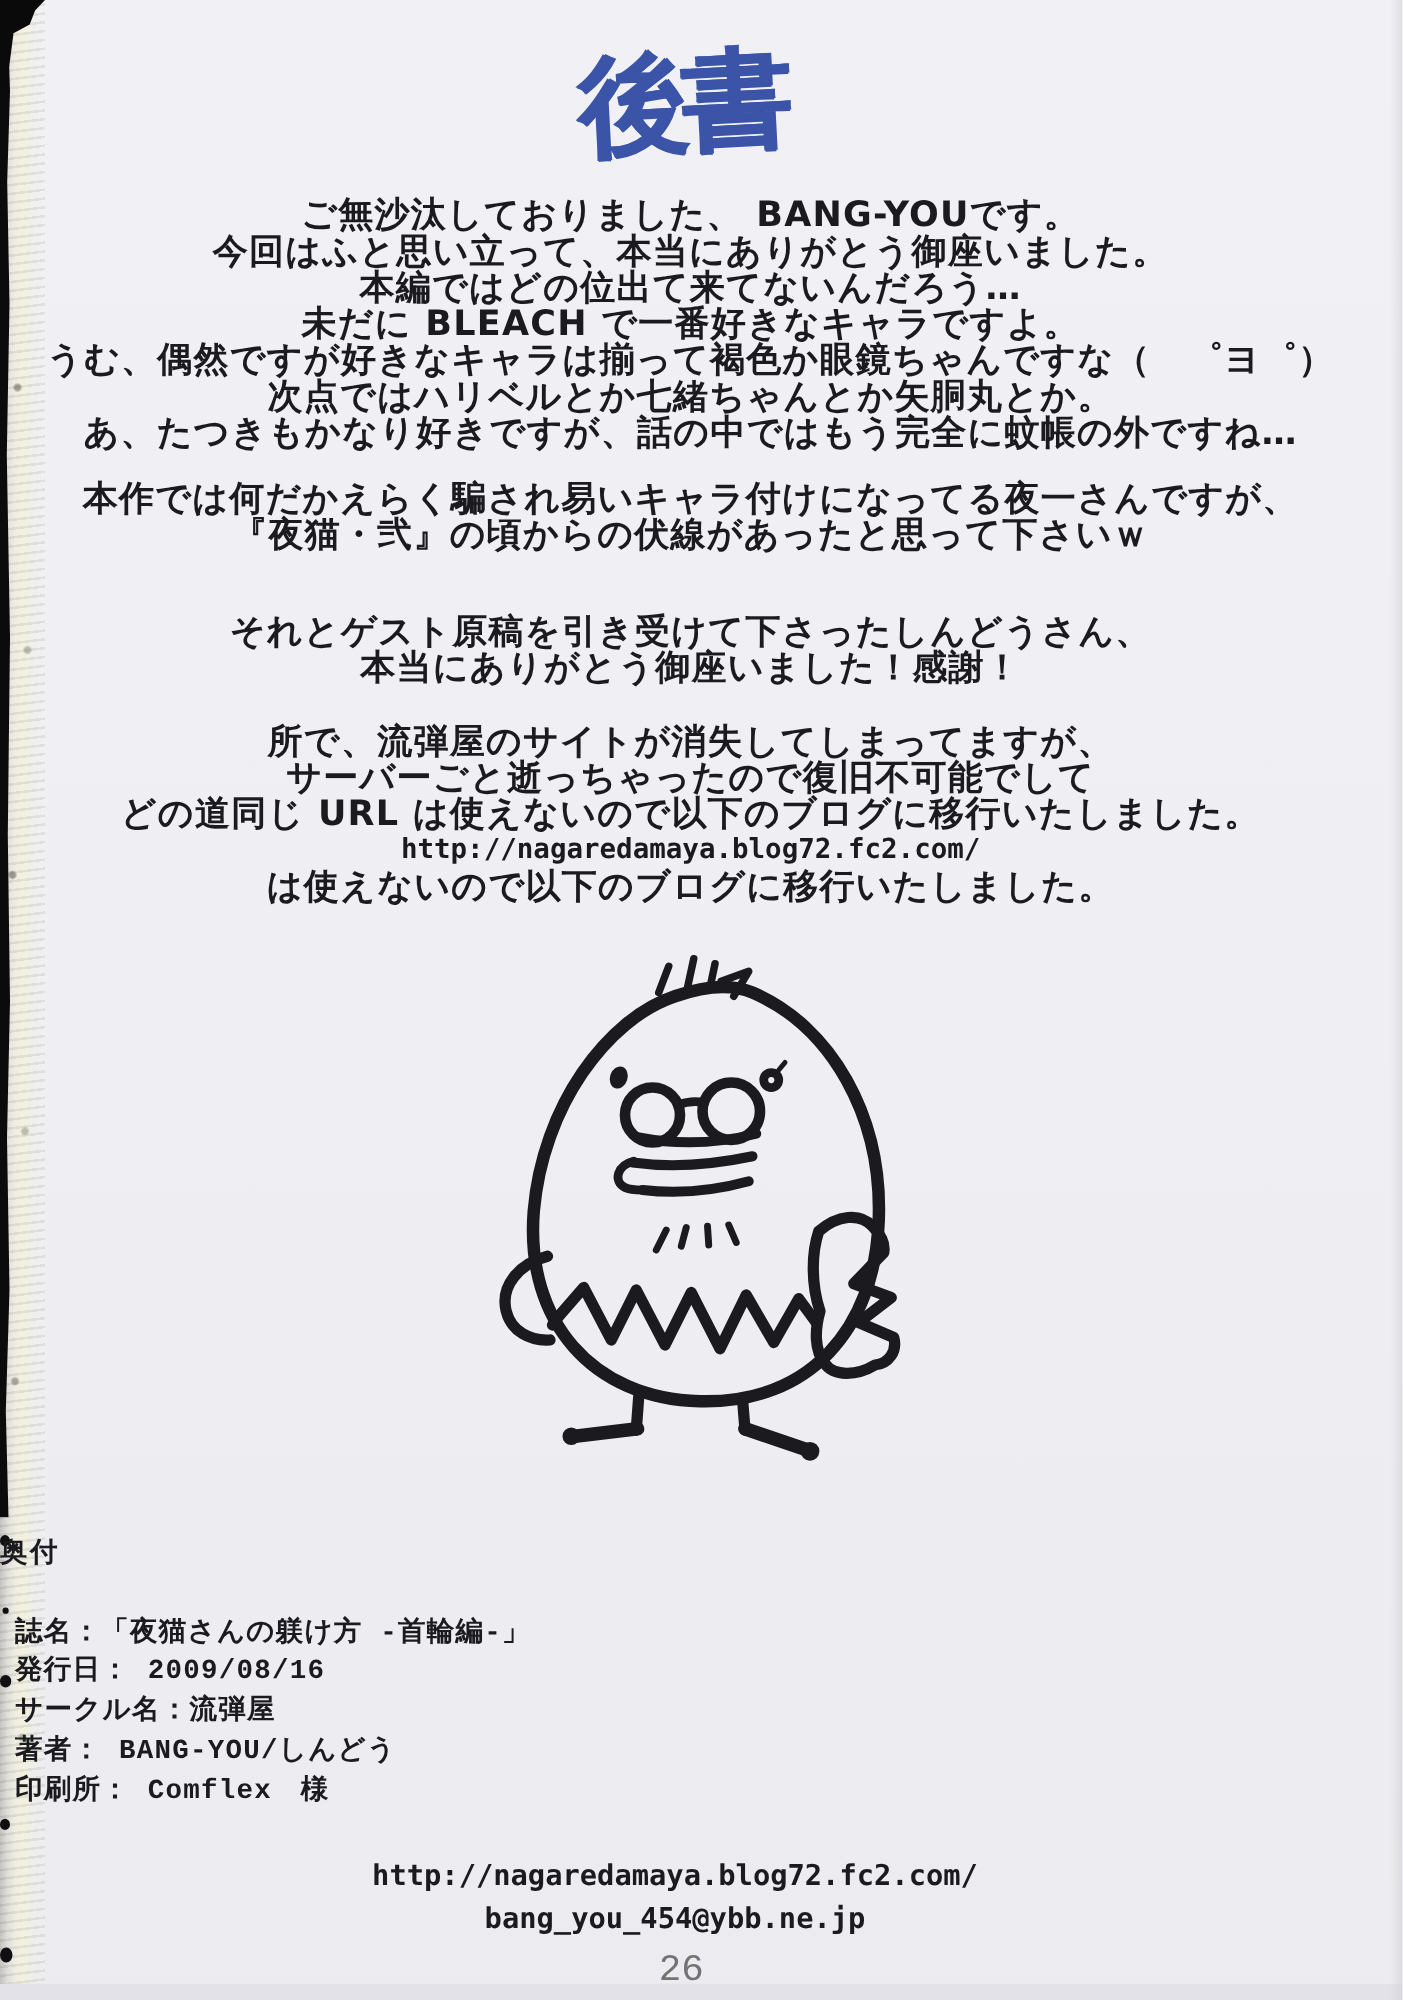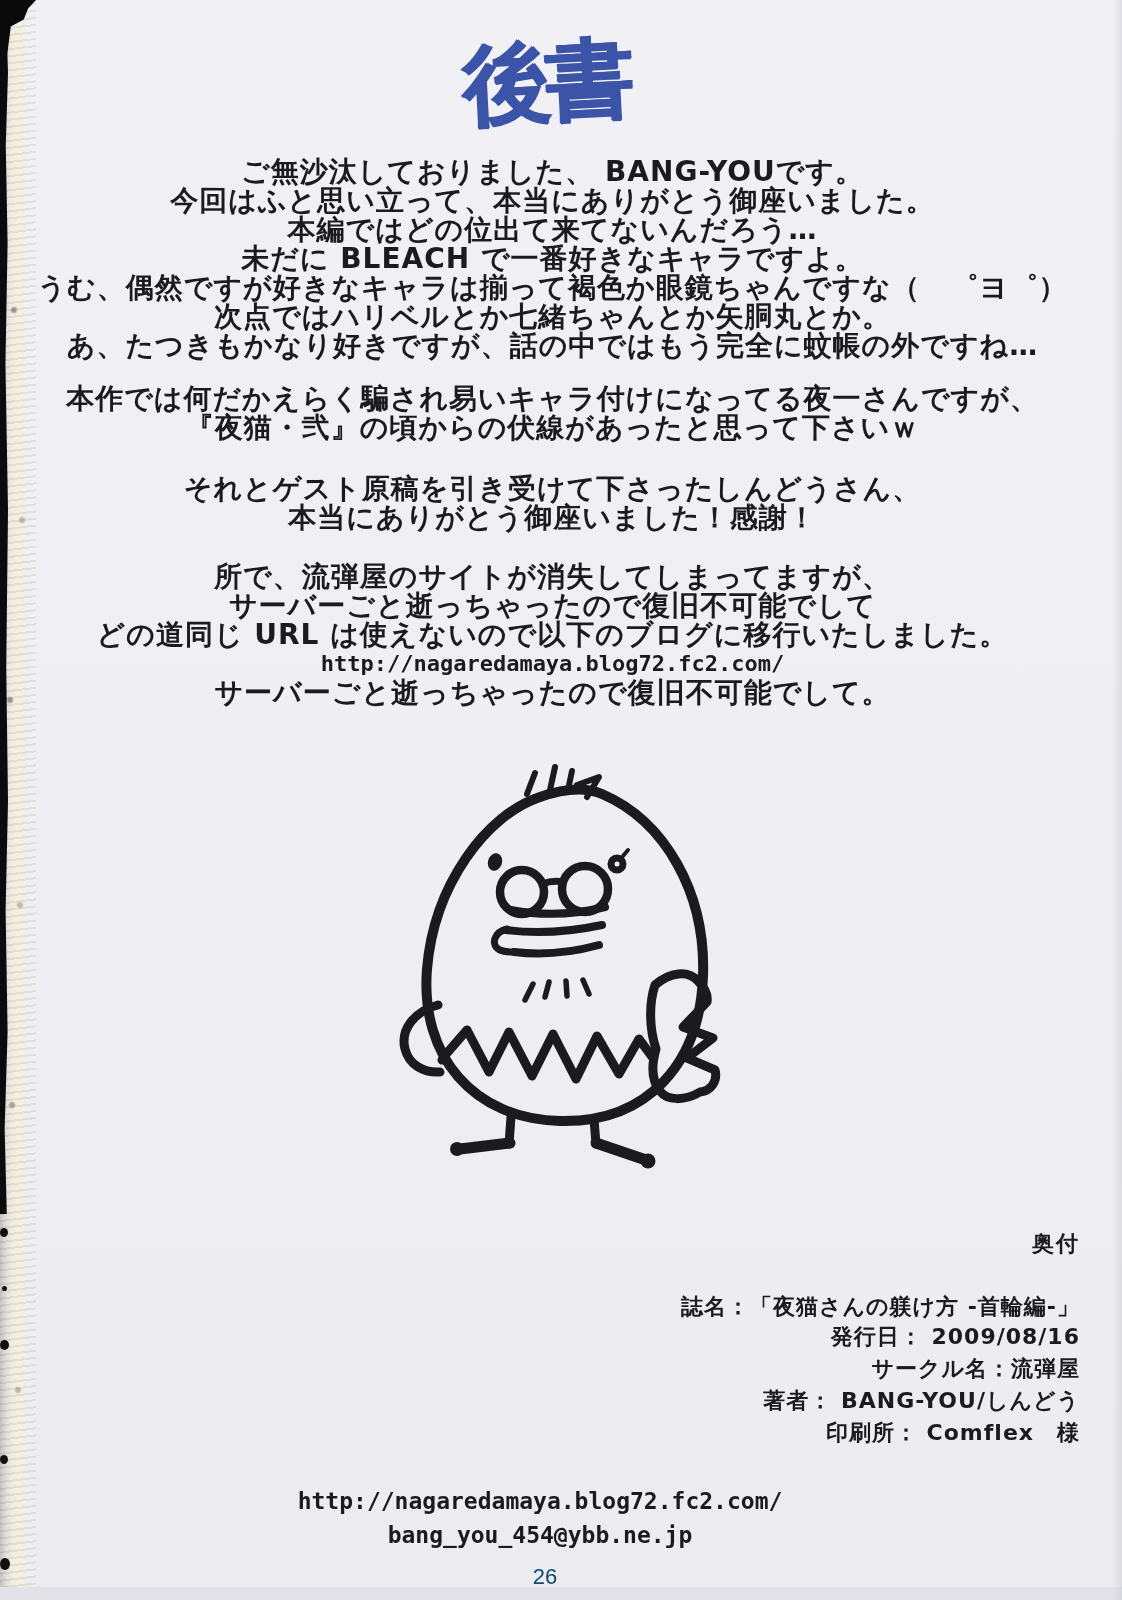--- a/index.html
+++ b/index.html
@@ -41,36 +41,36 @@
     position:absolute;top:26px;left:0;width:1090px;text-align:center;
     font-family:"DejaVu Serif",serif;font-weight:bold;font-size:88px;line-height:110px;
     color:#3b54a8;letter-spacing:-5px;transform:rotate(-3deg);
     text-shadow:1px 1px 0 #3b54a8,2px 0 0 #3b54a8;
   }
   
   .afterword{position:absolute;top:157px;left:30px;width:1045px;text-align:center;}
   .aw-line{height:29px;line-height:29px;font-size:28px;font-weight:bold;letter-spacing:1px;white-space:nowrap;}
   .blk{margin:0;}
   .blk2{margin-top:24px;}
-  .blk3{margin-top:32px;}
+  .blk3{margin-top:48px;}
   .blk4{margin-top:30px;}
   .mono{font-family:"DejaVu Sans Mono",monospace;font-size:22px;letter-spacing:0;}
   
-  .colophon{position:absolute;top:1231px;left:0;width:1080px;text-align:right;}
+  .colophon{position:absolute;top:1231px;left:0;width:1080px;text-align:left;font-family:Liberation Mono, monospace;}
   .col-head{height:26px;line-height:26px;font-size:22px;font-weight:bold;letter-spacing:2px;}
   .col-lines{margin-top:36px;margin-left:12px;}
   .col-line{height:32px;line-height:32px;font-size:22px;font-weight:bold;letter-spacing:1px;white-space:nowrap;}
   .col-line:first-child{height:28px;line-height:28px;}
   .contact{position:absolute;top:1486px;left:0;width:1080px;text-align:center;}
   .ct-line{height:30px;line-height:30px;font-weight:bold;white-space:nowrap;}
   .ct-line.mono{font-size:23px;}
   .email{margin-top:4px;}
   .pagenum{
     position:absolute;top:1564px;left:0;width:1090px;text-align:center;
-    font-family:Liberation Sans, sans-serif;font-size:22px;line-height:26px;color:#0c4a6e;
+    font-family:Liberation Mono, monospace;font-size:30px;line-height:26px;color:#737373;
   }
   
   .mascot{position:absolute;left:390px;top:753px;width:372px;height:424px;}
   .ink{stroke:#1a1a1f;fill:none;stroke-linecap:round;stroke-linejoin:round;}
 </style>
 </head>
 <body>
 
 <div class="edge-tex"></div>
 <div class="edge-bar"></div>
@@ -101,21 +101,21 @@
   </div>
   <div class="blk blk3">
     <div class="aw-line">それとゲスト原稿を引き受けて下さったしんどうさん、</div>
     <div class="aw-line">本当にありがとう御座いました！感謝！</div>
   </div>
   <div class="blk blk4">
     <div class="aw-line">所で、流弾屋のサイトが消失してしまってますが、</div>
     <div class="aw-line">サーバーごと逝っちゃったので復旧不可能でして</div>
     <div class="aw-line">どの道同じ URL は使えないので以下のブログに移行いたしました。</div>
     <div class="aw-line mono">http://nagaredamaya.blog72.fc2.com/</div>
-    <div class="aw-line">サーバーごと逝っちゃったので復旧不可能でして。</div>
+    <div class="aw-line">は使えないので以下のブログに移行いたしました。</div>
   </div>
 </div>
 
 <svg class="mascot" viewBox="0 0 372 424">
 
   <path class="ink" stroke-width="10" d="M 150 44 C 96 62 44 132 37 216 C 30 304 84 366 170 368 C 257 370 310 311 313 223 C 316 140 275 68 212 41 C 193 33 170 37 150 44 Z"></path>
 
   <path class="ink" stroke-width="6" d="M 145 20 L 137 41"></path>
   <path class="ink" stroke-width="6" d="M 165 14 L 160 37"></path>
   <path class="ink" stroke-width="6" d="M 182 18 L 178 37"></path>

